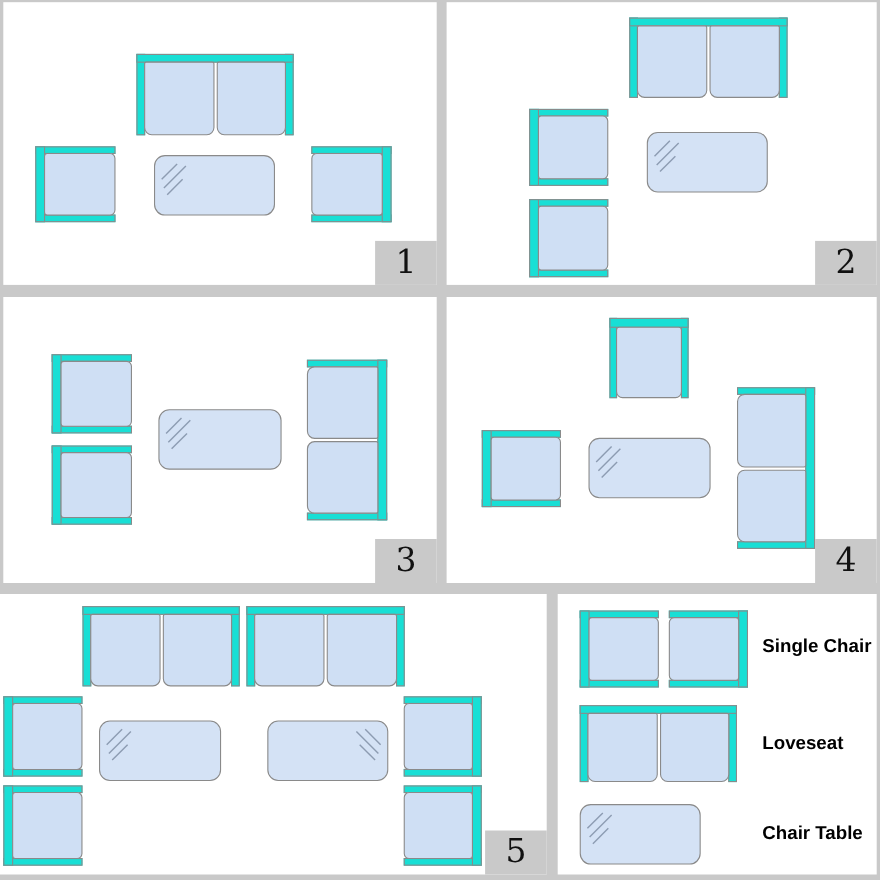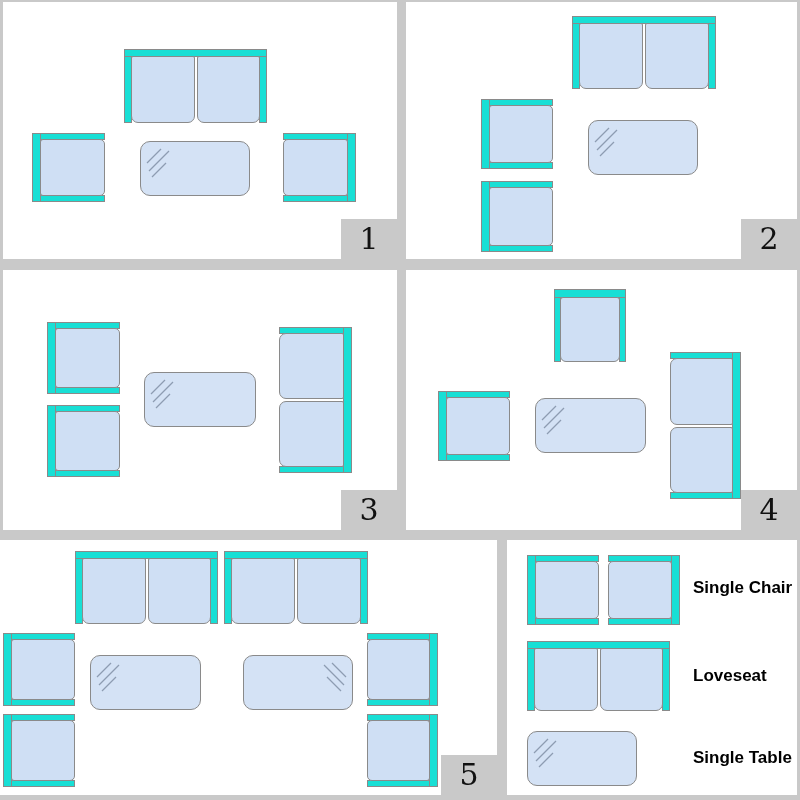--- a/index.html
+++ b/index.html
@@ -265,15 +265,15 @@
       </div>
       <span class="legend-label" style="left: 186px; top: 136px;">Loveseat</span>
       <div class="furn" style="left: 20px; top: 191px; width: 110px; height: 55px;">
         <div class="table-top"></div>
         <svg viewBox="0 0 40 40" class="shine tl">
           <line x1="5" y1="20" x2="19" y2="6" stroke="#8d9cb2" stroke-width="1.3"></line>
           <line x1="7" y1="28" x2="27" y2="8" stroke="#8d9cb2" stroke-width="1.3"></line>
           <line x1="10" y1="34" x2="24" y2="20" stroke="#8d9cb2" stroke-width="1.3"></line>
         </svg>
       </div>
-      <span class="legend-label" style="left: 186px; top: 218px;">Single Table</span>
+      <span class="legend-label" style="left: 186px; top: 218px;">Chair Table</span>
     </section>
 </div>
 
 </body></html>

